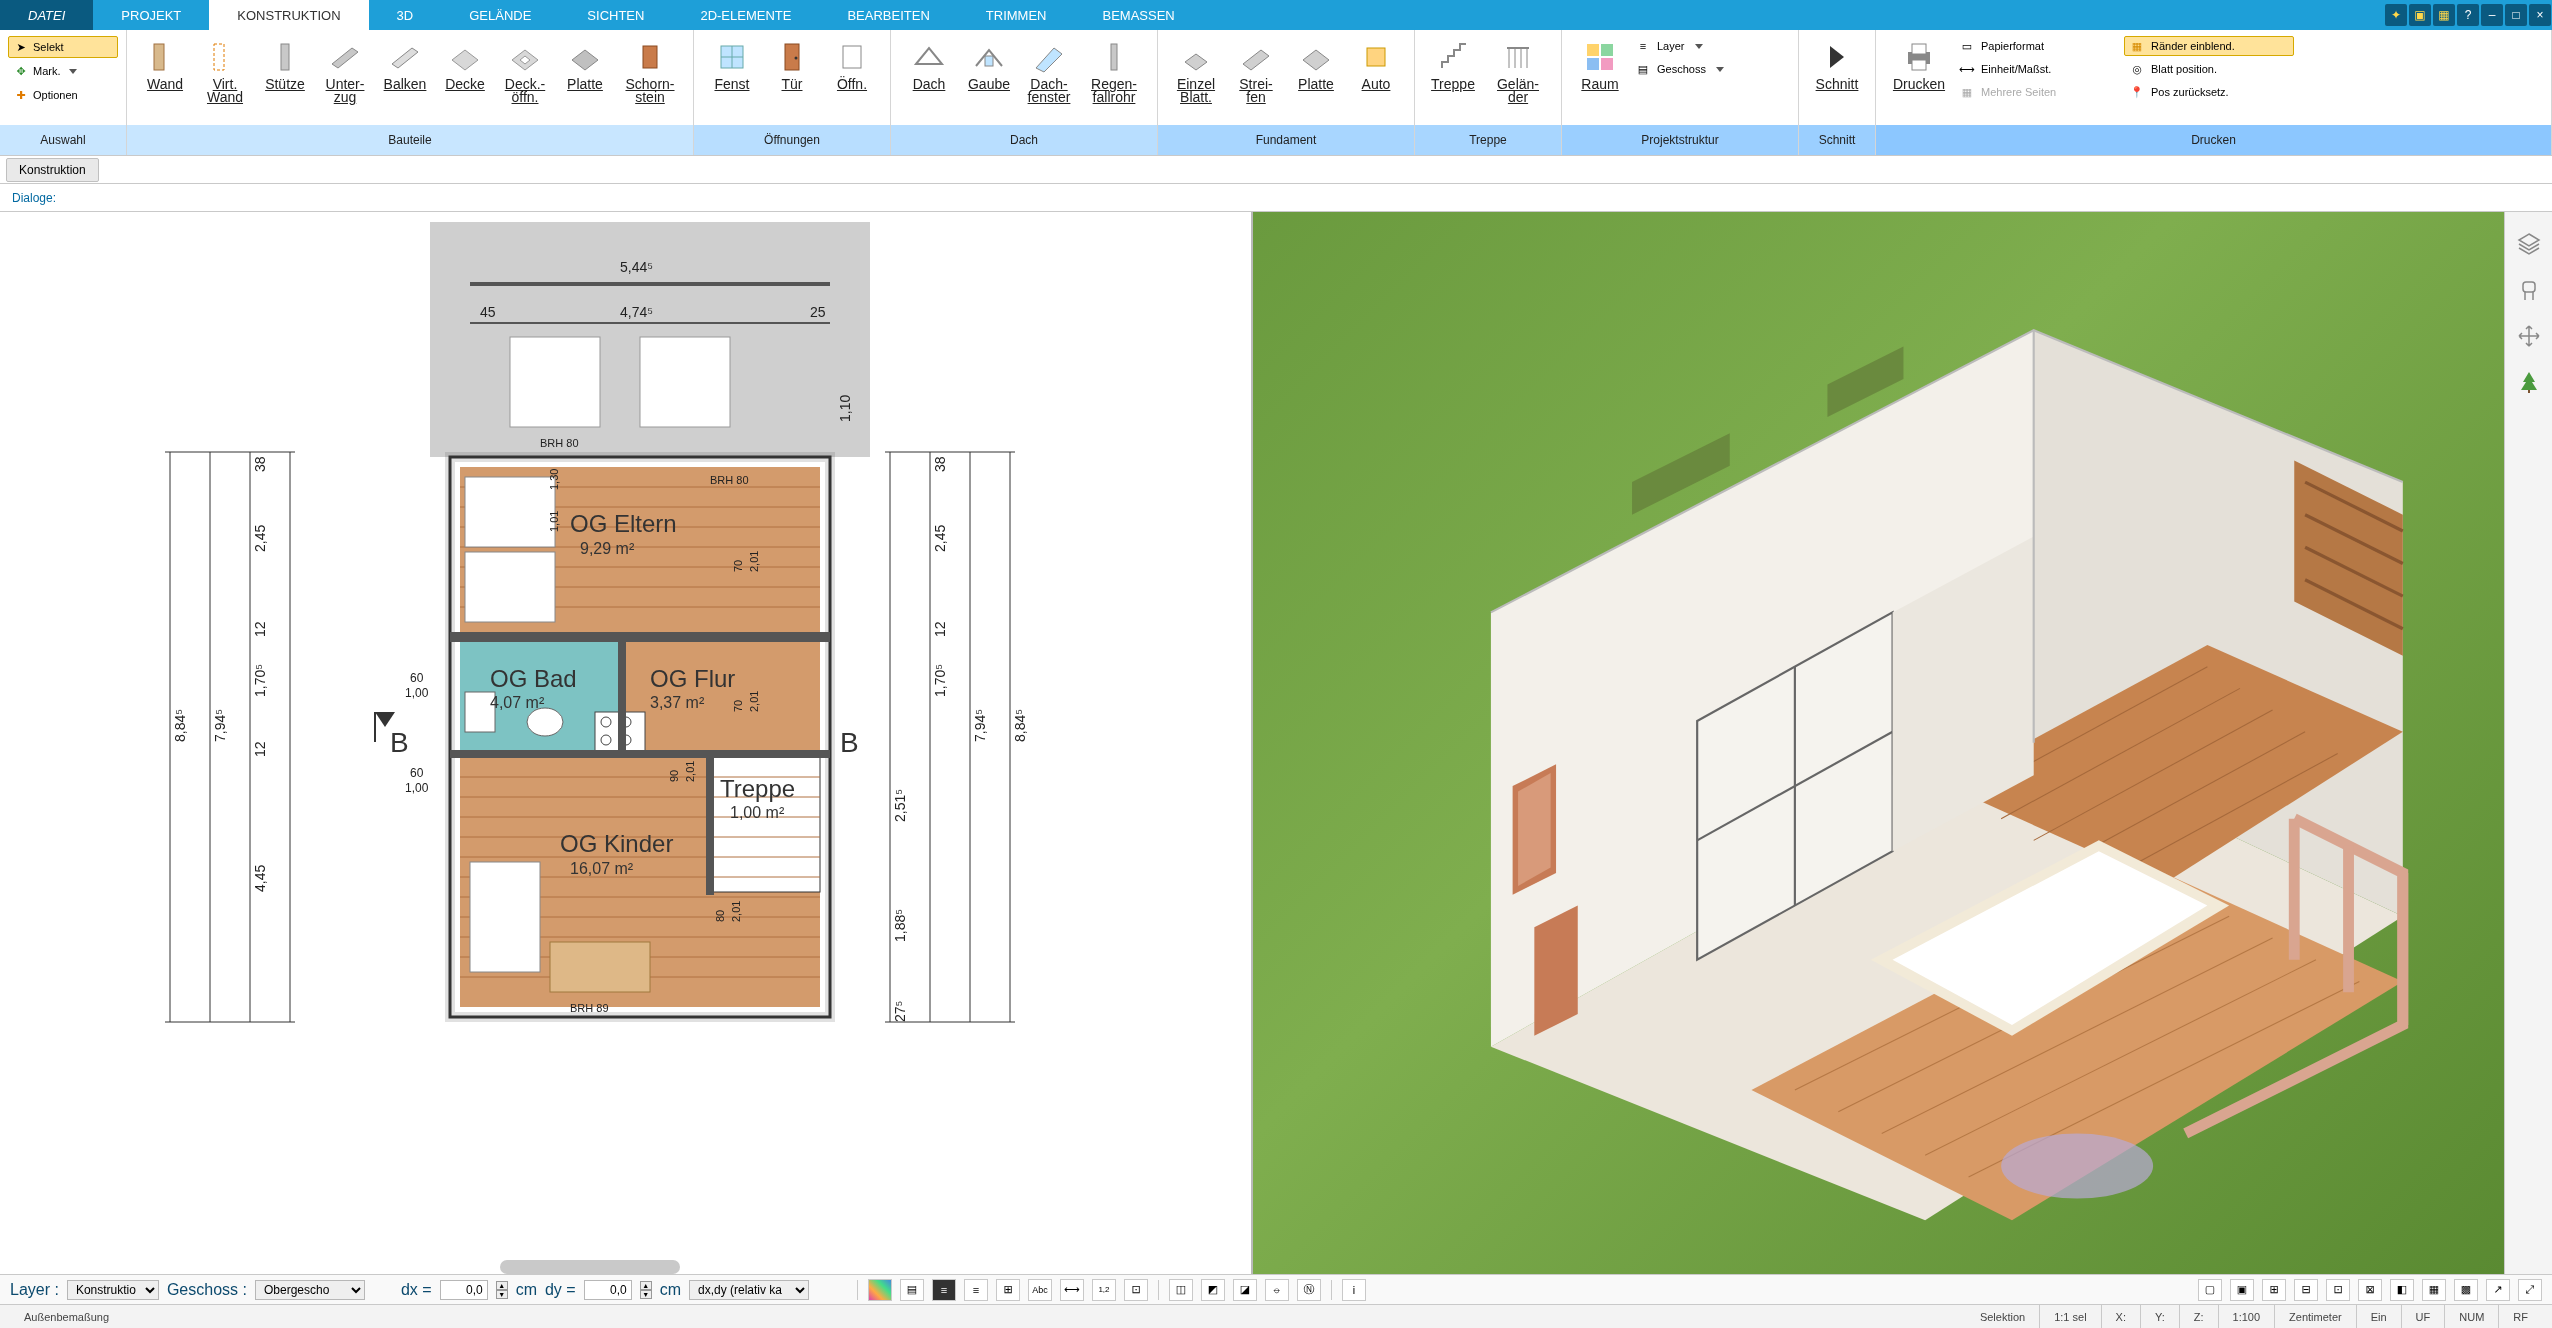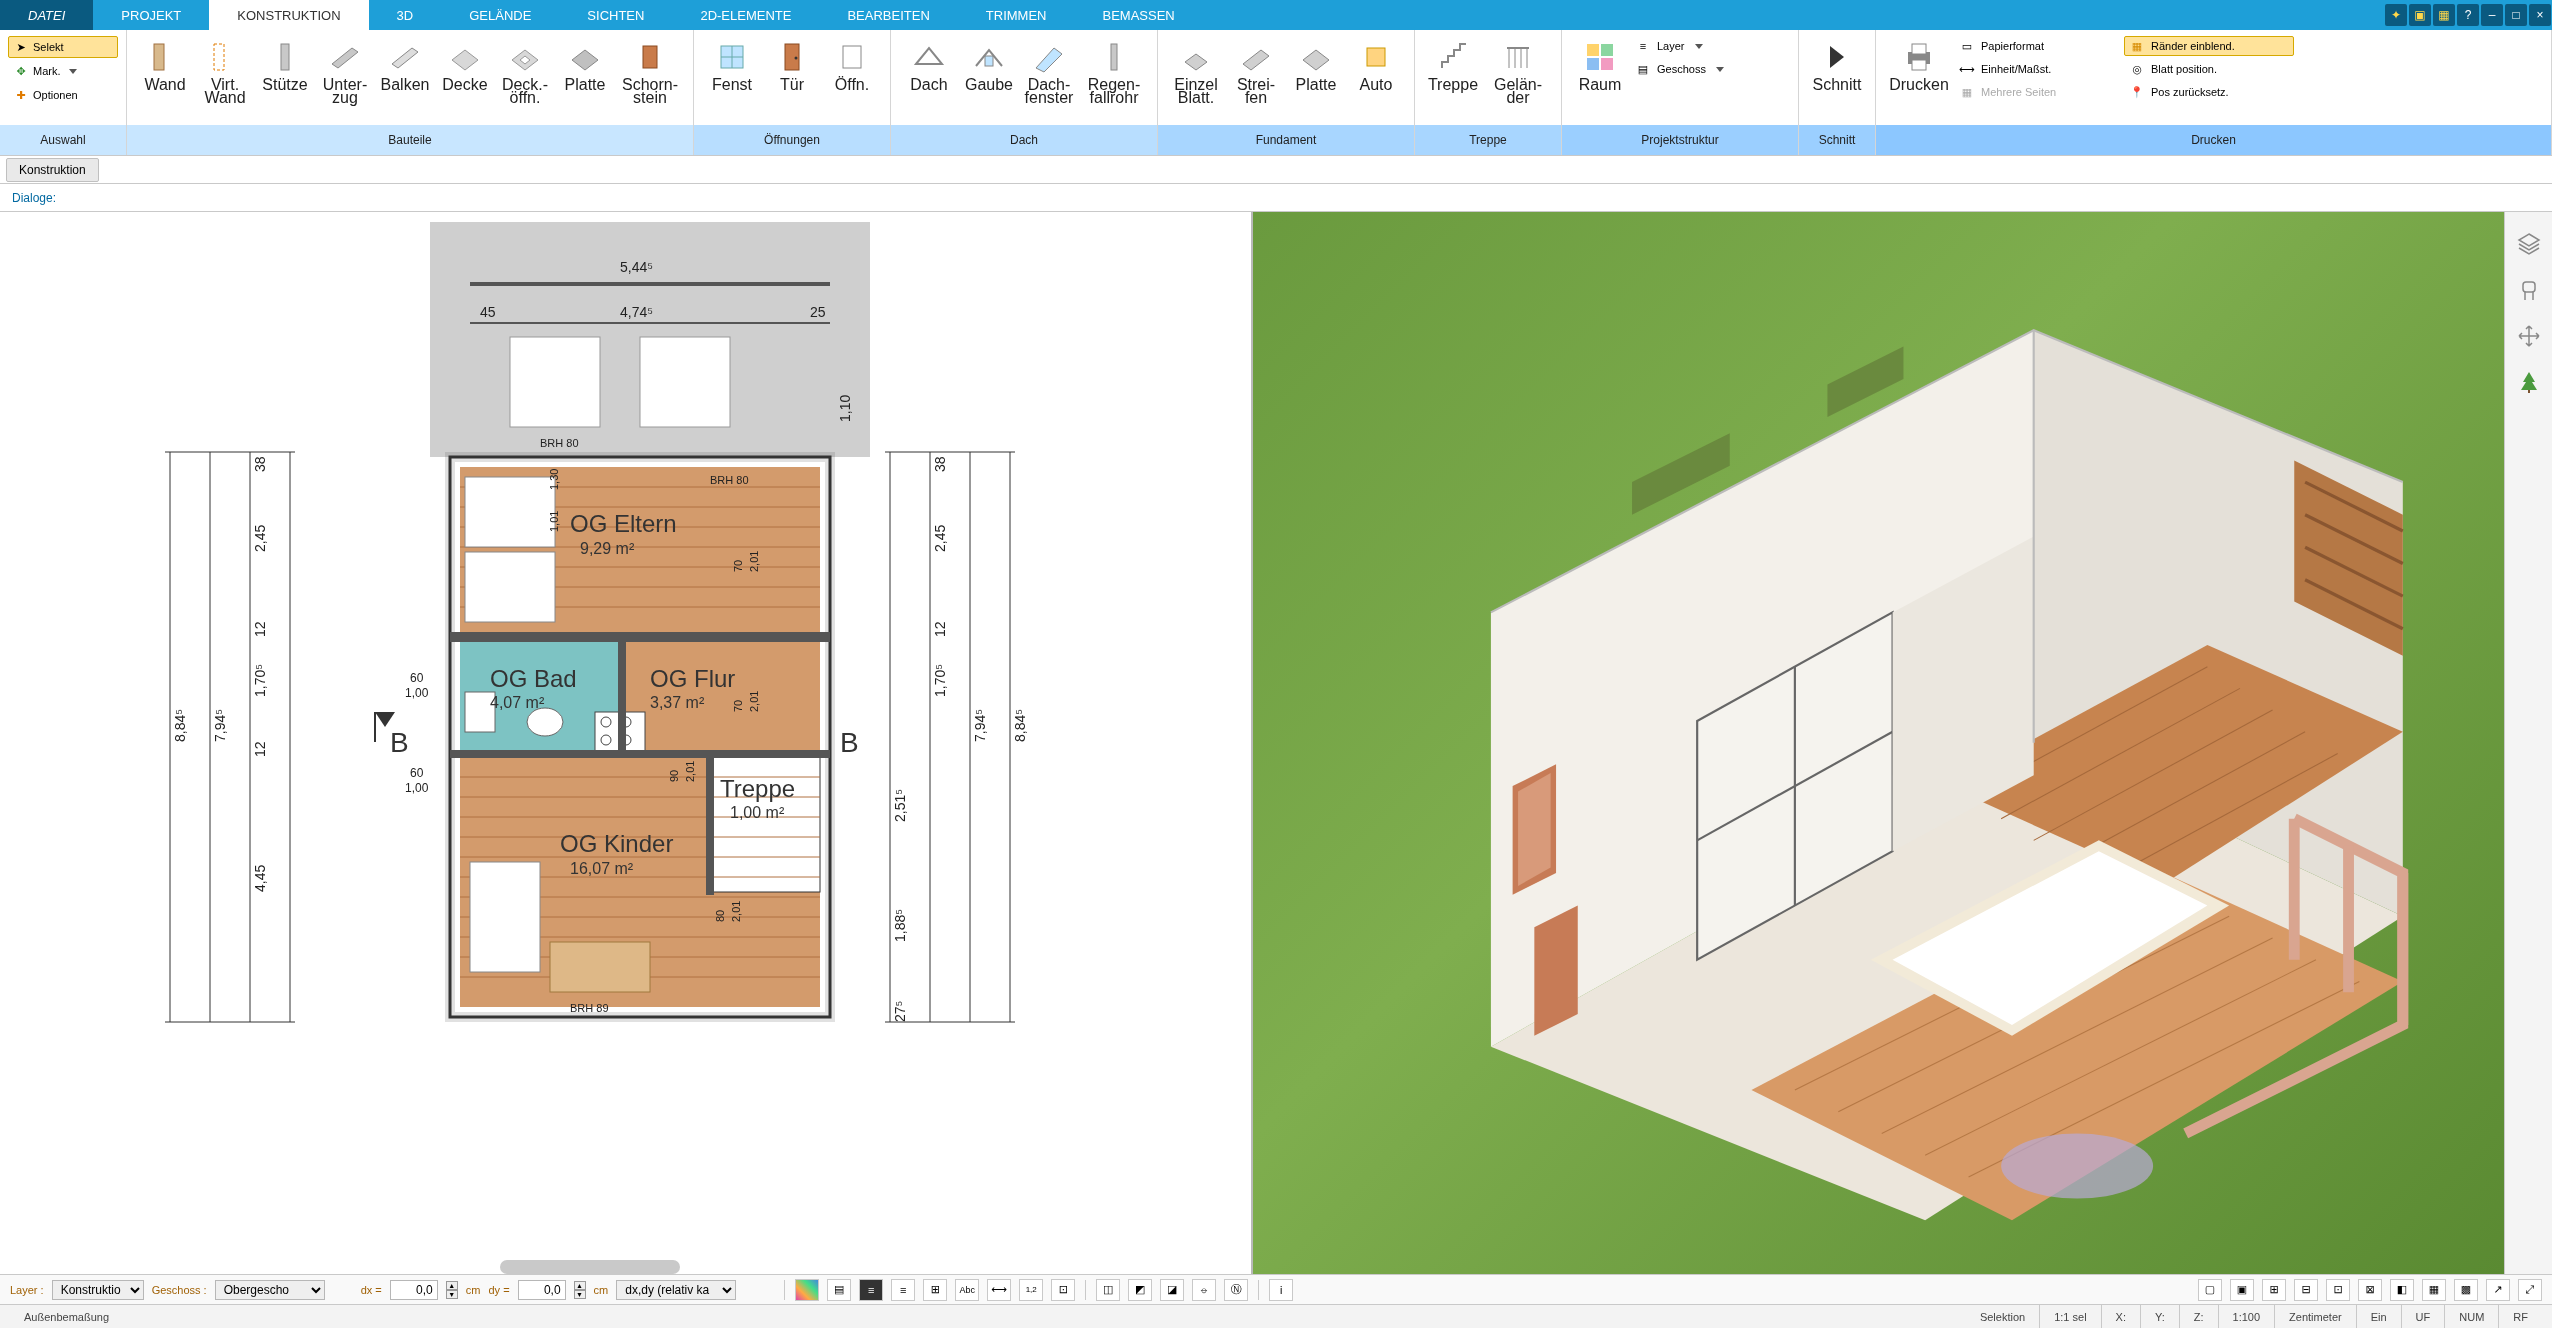--- a/index.html
+++ b/index.html
@@ -26,21 +26,21 @@
 .ribbon .group.shade5 .label{background:#8cc7ff;}
 
 .sel-col { display:flex; flex-direction:column; gap:2px; width:110px; }
 .sel-btn { display:flex; align-items:center; gap:4px; padding:2px 4px; border:1px solid transparent; border-radius:2px; }
 .sel-btn.hl { background:#ffe39a; border-color:#d6a900; }
 .sel-btn .ico { width:16px; height:16px; display:flex; align-items:center; justify-content:center; }
 .caret { width:0;height:0;border-left:4px solid transparent;border-right:4px solid transparent;border-top:5px solid #555;display:inline-block;margin-left:4px; }
 
 .big-btn { width:70px; display:flex; flex-direction:column; align-items:center; justify-content:flex-start; gap:4px; padding:4px 2px; }
 .big-btn .ico { width:34px; height:34px; display:flex; align-items:center; justify-content:center; }
-.big-btn span { text-align:center; line-height:13px; font-size:16px; color:#222; }
+.big-btn span { text-align:center; line-height:13px; font-size:14px; color:#222;text-decoration:underline; }
 .big-btn.narrow { width:60px; }
 
 .stack { display:flex; flex-direction:column; gap:3px; width:160px; }
 .stack .row { display:flex; align-items:center; gap:6px; padding:1px 4px; border:1px solid transparent; border-radius:2px; font-size:12px;}
 .stack .row.hl { background:#ffe39a; border-color:#d6a900; }
 .stack .row .ico { width:16px;height:16px;display:flex;align-items:center;justify-content:center; }
 
 .subbar { height:28px; display:flex; align-items:center; border-bottom:1px solid #c9c9c9; background:#fff;}
 .subbar .chip { padding:4px 12px; background:#e9e9e9; border:1px solid #c0c0c0; border-radius:2px; margin:0 0 0 6px; font-size:12px;}
 .subbar.two { border-bottom:1px solid #c9c9c9;}
@@ -63,21 +63,21 @@
 .wood { fill:#d39b6c; }
 .tile { fill:#7dc3c3; }
 
 
 .grass { position:absolute; inset:0; background:linear-gradient(135deg,#6a9a3e 0%,#7fae4e 40%,#5a8a32 100%); }
 .house { position:absolute; left:8%; top:5%; width:88%; height:92%; }
 .house svg { width:100%; height:100%; }
 
 
 .bottombar { height:30px; background:#f9f9f9; border-top:1px solid #c9c9c9; display:flex; align-items:center; padding:0 10px; gap:8px;}
-.bottombar .lbl { font-size:11px; color:#a16207; }
+.bottombar .lbl { font-size:16px; color:#0c4a6e; }
 .bottombar select,.bottombar input { font-size:12px; border:1px solid #b7b7b7; height:20px; padding:0 4px;}
 .bottombar input { width:48px; text-align:right; background:#fff;}
 .bottombar .red { color:#c0392b; }
 .bottombar .spin { display:inline-flex; flex-direction:column; }
 .bottombar .spin b { width:12px;height:9px;border:1px solid #999;font-size:7px;line-height:7px;text-align:center;background:#eee;}
 .bottombar .tb { width:24px;height:22px;border:1px solid #c9c9c9;background:#fff;display:flex;align-items:center;justify-content:center; }
 .bottombar .sep{ width:1px;height:20px;background:#c9c9c9;margin:0 2px;}
 .bottombar .gapflex { flex:1; }
 
 

